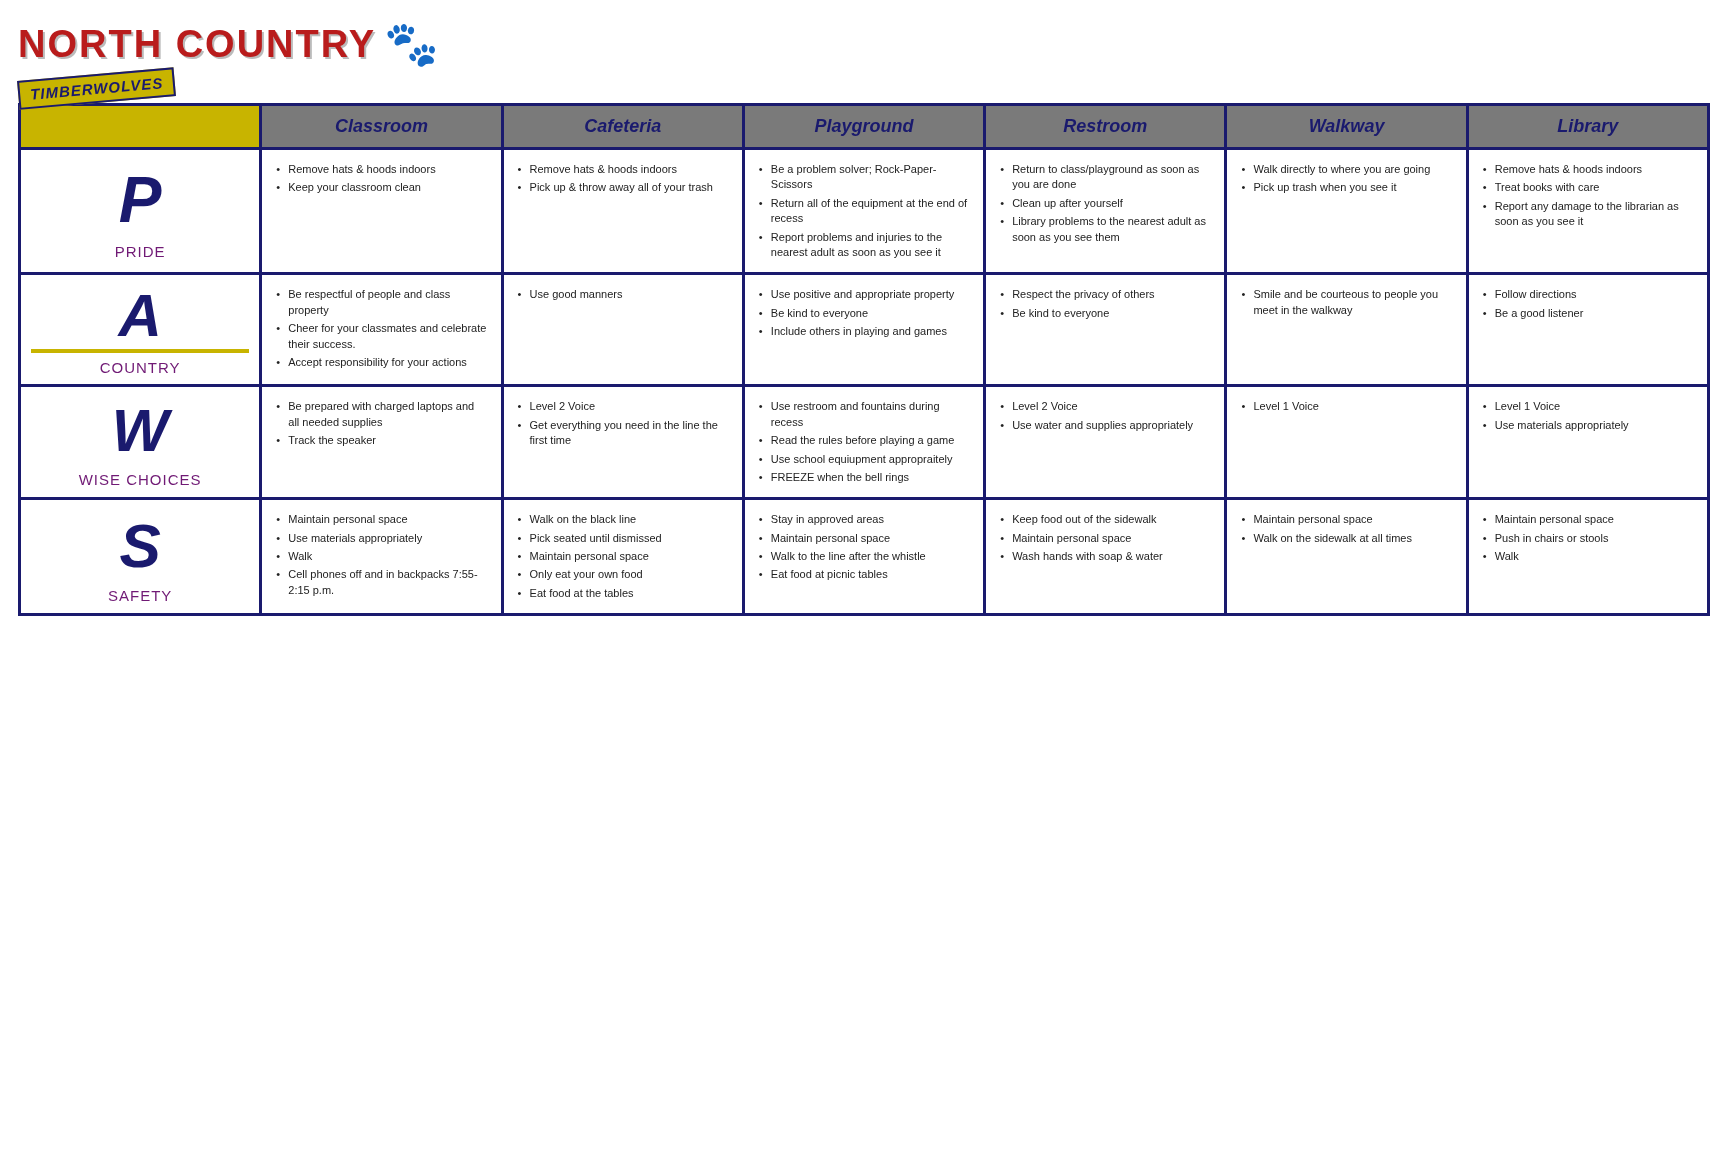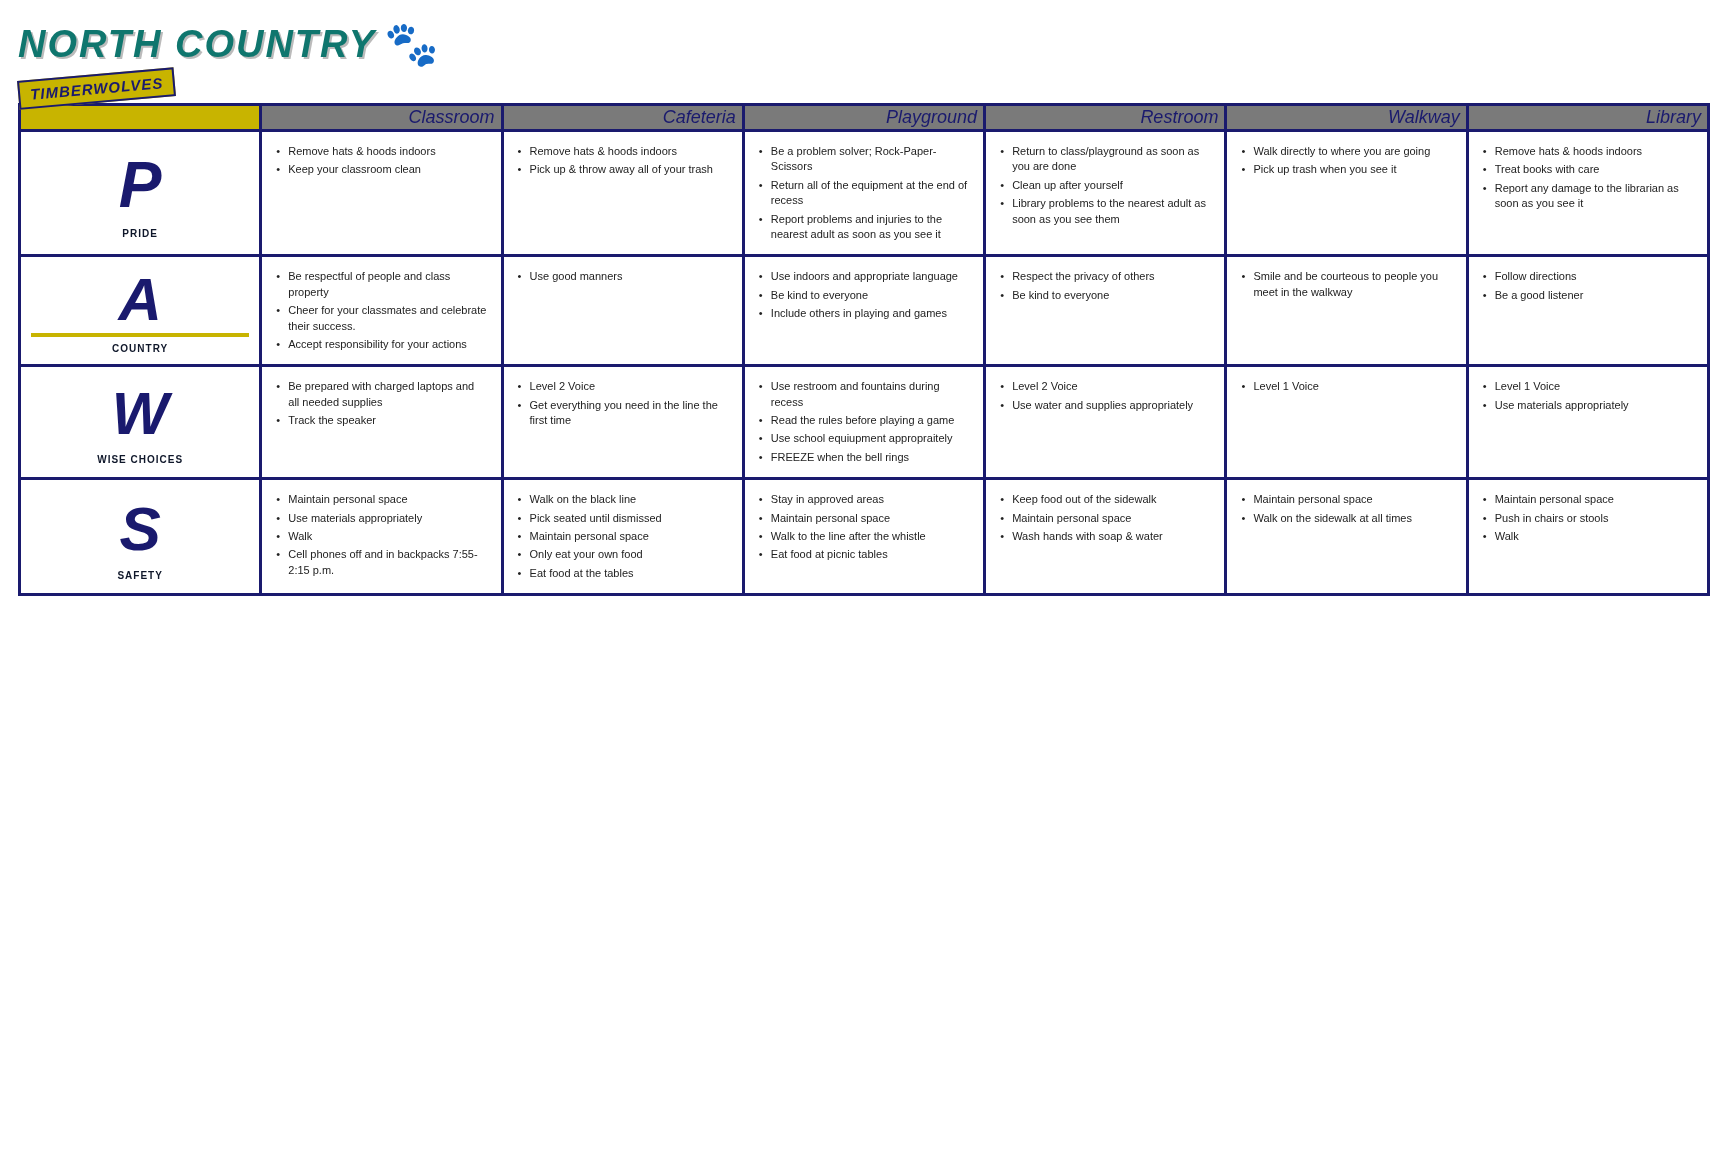--- a/index.html
+++ b/index.html
@@ -8,22 +8,21 @@
       font-family: Arial, sans-serif;
       font-size: 11px;
       color: #222;
       padding: 18px;
       width: 1728px;
       min-height: 1152px;
     }
     .school-name {
       font-size: 38px;
       font-weight: 900;
-      font-style: italic;
-      color: #0f766e;
+      color: #b91c1c;
       letter-spacing: 2px;
       text-shadow: 2px 2px 0 #bbb;
     }
     .paw-icon {
       font-size: 44px;
     }
     .timberwolves-tag {
       background: #c8b400;
       color: #1a1a6e;
       font-size: 15px;
@@ -41,23 +40,23 @@
       width: 100%;
       border-collapse: collapse;
       table-layout: fixed;
     }
 
     
     .matrix-table thead th {
       background: #7a7a7a;
       color: #1a1a6e;
       font-size: 18px;
-      font-weight: 400;
-      text-align: right;
-      padding: 1px 6px;
+      font-weight: 700;
+      text-align: center;
+      padding: 10px 6px;
       border: 3px solid #1a1a6e;
       font-style: italic;
     }
     .matrix-table thead th.row-label-header {
       background: #c8b400;
       border: 3px solid #1a1a6e;
     }
 
     
     .matrix-table tbody td {
@@ -72,23 +71,23 @@
       vertical-align: middle;
       width: 130px;
     }
 
     .matrix-table tbody td.content-cell {
       background: #fff;
       font-size: 11px;
       line-height: 1.4;
     }
     .row-word {
-      font-size: 10px;
-      font-weight: 700;
-      color: #0f172a;
+      font-size: 15px;
+      font-weight: 400;
+      color: #701a75;
       display: block;
       margin-top: 6px;
       letter-spacing: 1px;
     }
 
     
     .bullet-list {
       list-style: none;
       padding: 0;
       margin: 4px;
@@ -207,21 +206,21 @@
             <li>Accept responsibility for your actions</li>
           </ul>
         </td>
         <td class="content-cell">
           <ul class="bullet-list">
             <li>Use good manners</li>
           </ul>
         </td>
         <td class="content-cell">
           <ul class="bullet-list">
-            <li>Use indoors and appropriate language</li>
+            <li>Use positive and appropriate property</li>
             <li>Be kind to everyone</li>
             <li>Include others in playing and games</li>
           </ul>
         </td>
         <td class="content-cell">
           <ul class="bullet-list">
             <li>Respect the privacy of others</li>
             <li>Be kind to everyone</li>
           </ul>
         </td>

